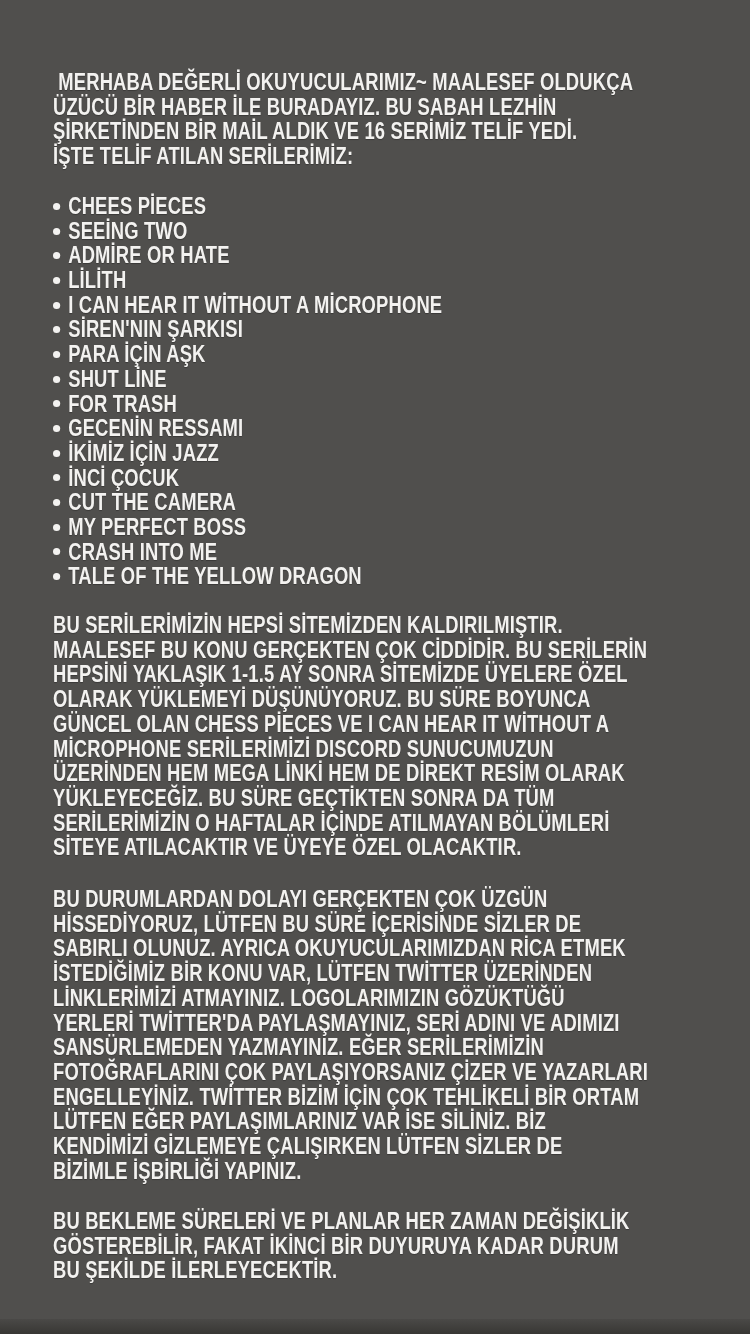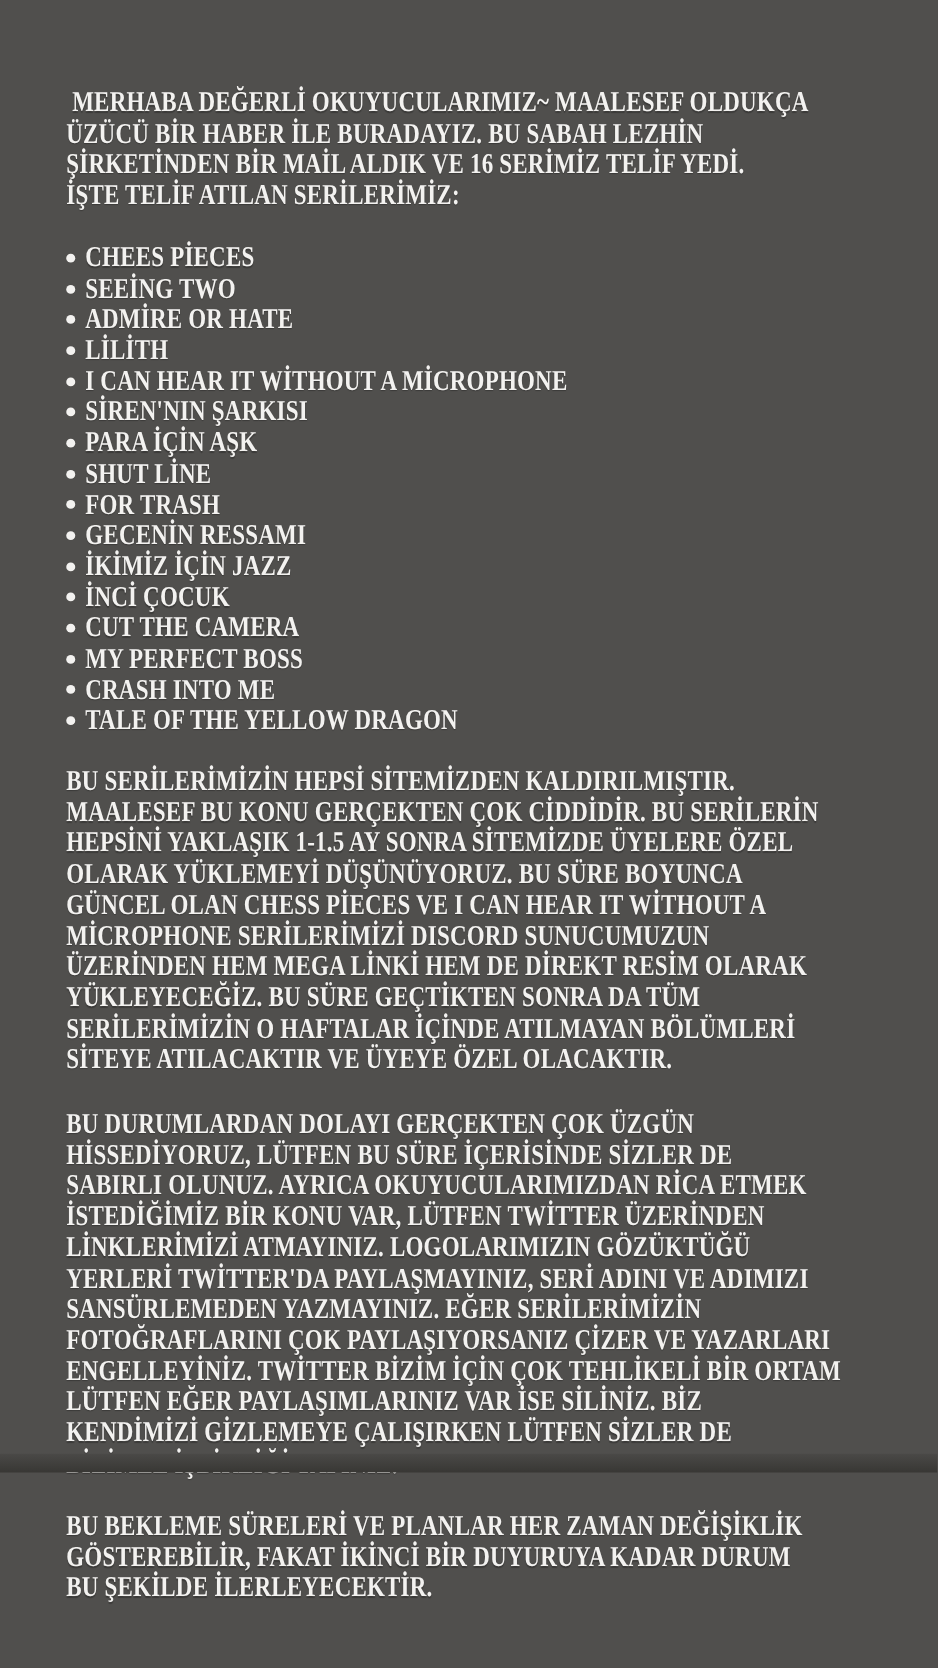--- a/index.html
+++ b/index.html
@@ -5,21 +5,21 @@
   html, body { margin: 0; padding: 0; }
   body {
     width: 750px; height: 1334px;
     background: #504f4d;
     overflow: hidden;
     position: relative;
     font-family: "Liberation Sans", sans-serif;
   }
   .canvas {
     position: absolute; inset: 0;
-    width: 750px; height: 1178px; font-family: Liberation Serif, serif;
+    width: 750px; height: 1334px;
   }
   
   .textcol {
     position: absolute;
     left: 53px; top: 0;
     width: 870px; height: 1334px;
     transform: scaleX(0.8);
     transform-origin: 0 0;
     color: #f3f2f0;
     font-weight: 700;

